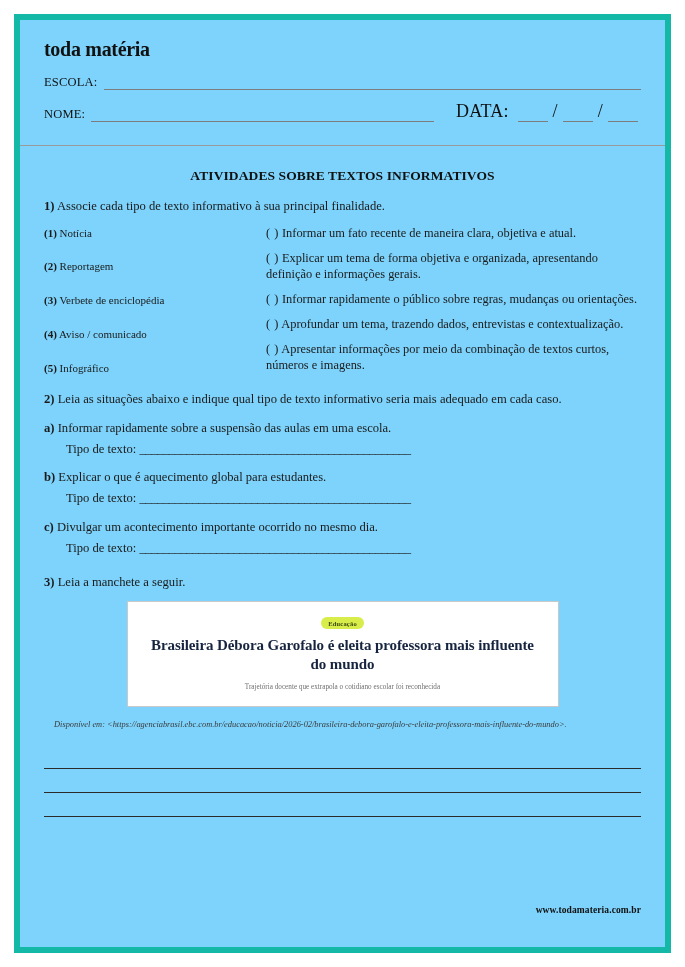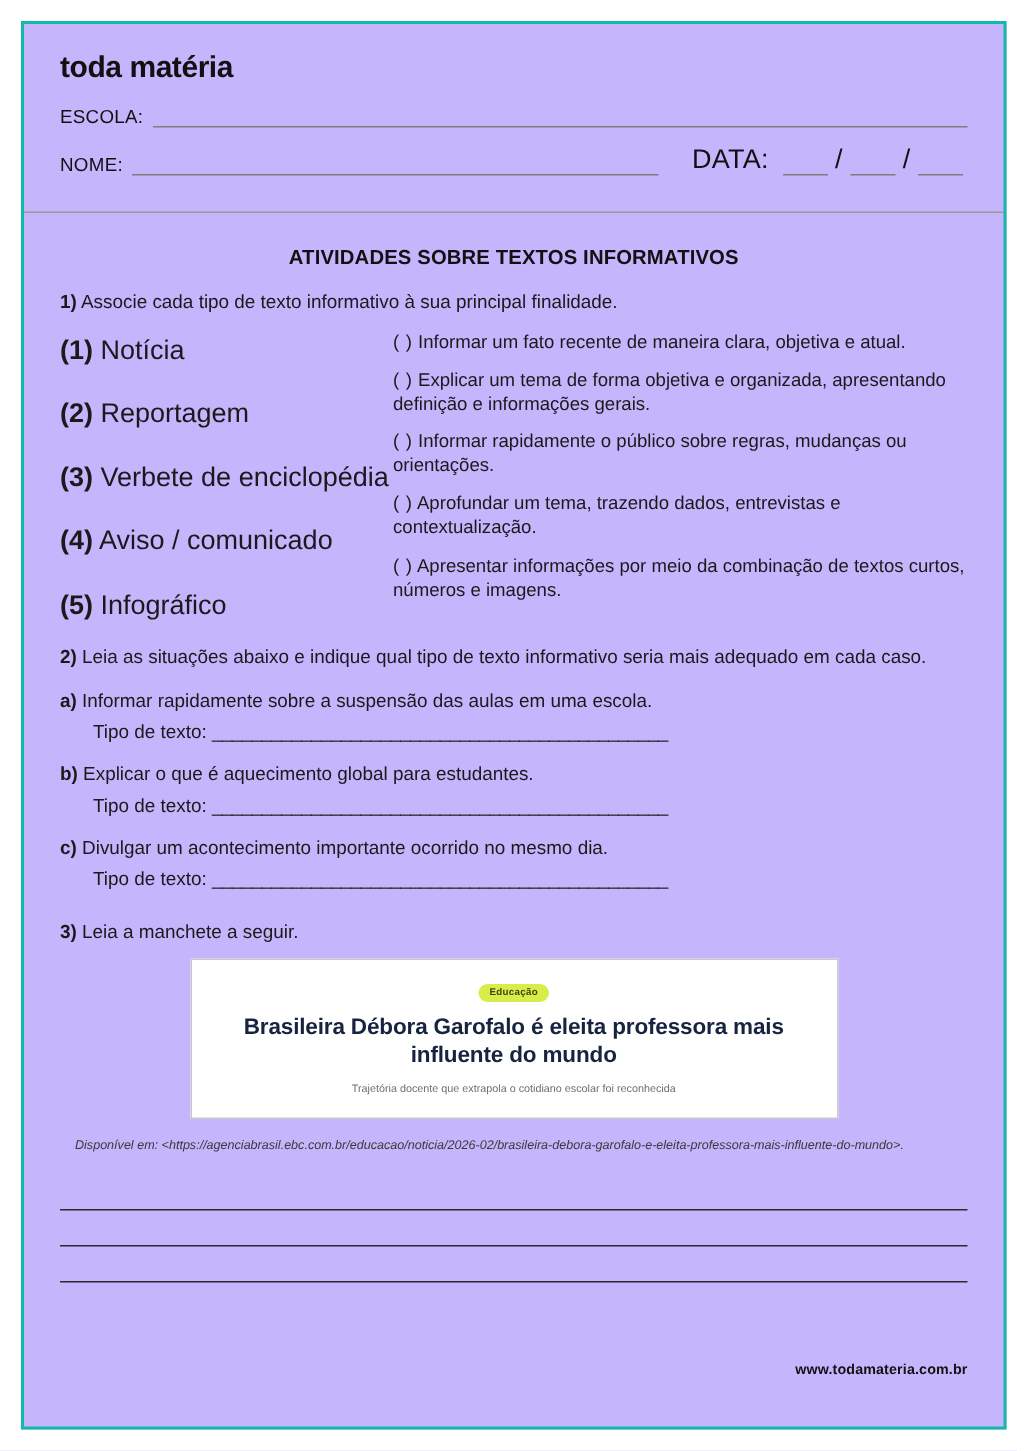--- a/index.html
+++ b/index.html
@@ -22,22 +22,23 @@
     height: 967px;
     box-sizing: border-box;
     padding: 14px;
   }
 
   .sheet {
     position: relative;
     width: 657px;
     height: 939px;
     box-sizing: border-box;
-    border: 2px solid #14b8a6;
-    background: #c4b5fd;
+    border: 6px solid #14b8a6;
+    background: #7dd3fc;
+    font-family: Liberation Serif, serif;
   }
 
   
   .header {
     box-sizing: border-box;
     padding: 18px 24px 10px 24px;
     border-bottom: 1px solid #9a9a9a;
     height: 126px;
   }
 
@@ -112,21 +113,21 @@
     margin: 4px 0 6px 0;
   }
   .match-left {
     flex: 0 0 222px;
     padding-top: 2px;
   }
   .match-right {
     flex: 1 1 auto;
   }
   .match-item {
-    font-size: 18px;
+    font-size: 11px;
     margin-bottom: 20px;
     line-height: 1.25;
   }
   .match-item:last-child { margin-bottom: 0; }
   .match-key { font-weight: bold; }
 
   .match-opt {
     font-size: 12.4px;
     line-height: 1.3;
     margin-bottom: 9px;

